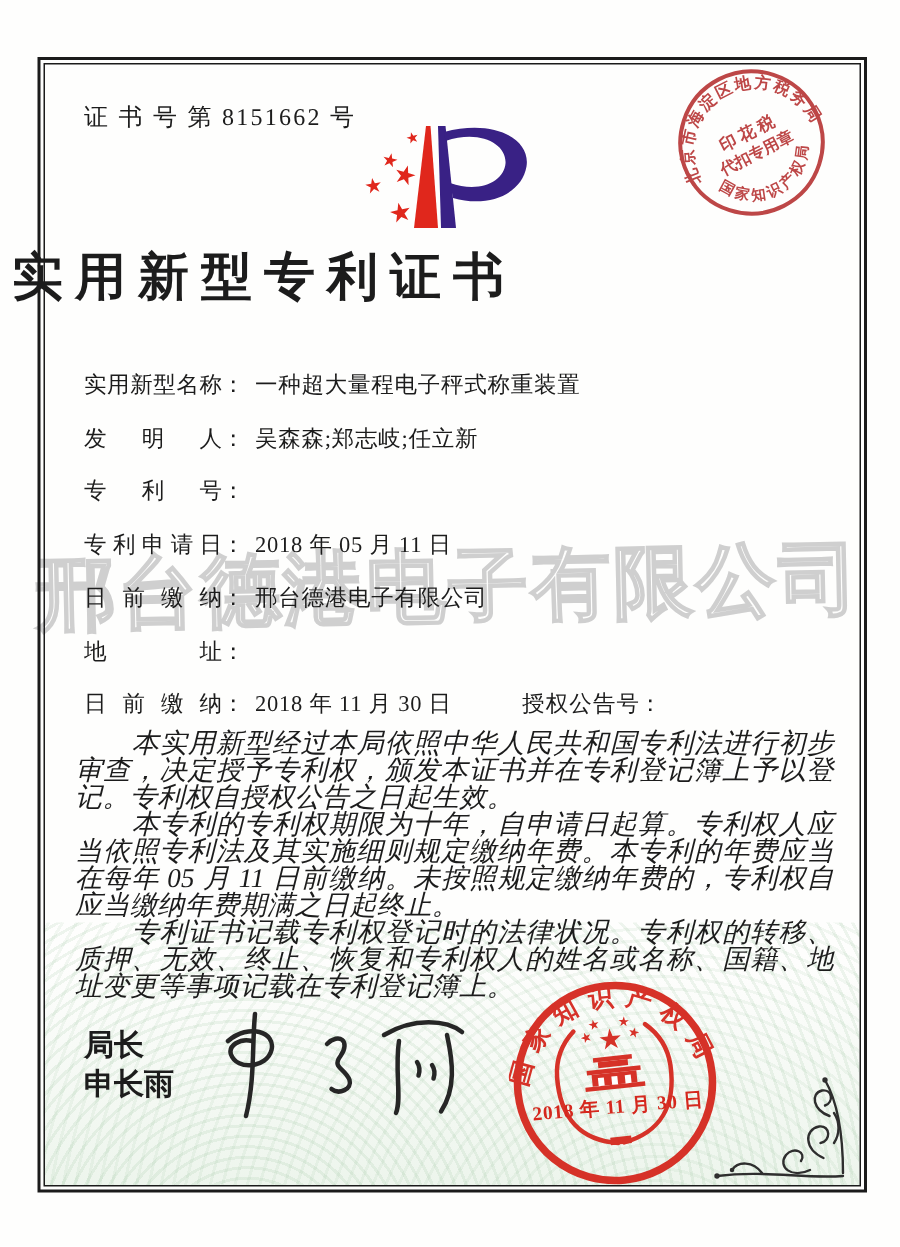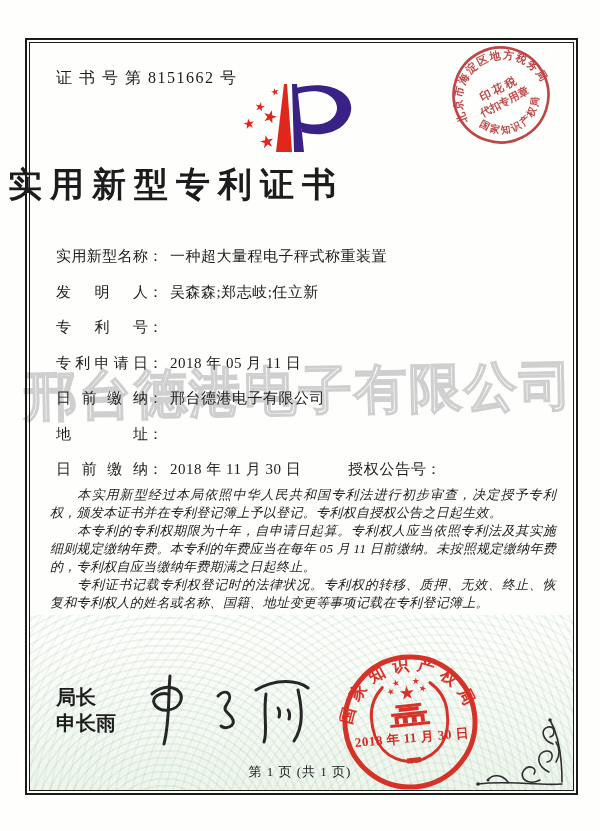--- a/index.html
+++ b/index.html
@@ -37,21 +37,21 @@
     transform:rotate(-27deg); opacity:.93; }
 
   .fields { position:absolute; left:56px; top:247px; width:492px; z-index:2; font-size:15px; }
   .frow { position:relative; display:flex; align-items:flex-start; height:22px; margin-bottom:13.5px; }
   .flabel { display:inline-block; width:92px; text-align:justify; text-align-last:justify; }
   .fvalue { margin-left:7px; letter-spacing:.5px; }
   .grant-no { position:absolute; left:292px; top:0; display:flex; align-items:baseline; }
   .grant-no .flabel { width:78px; }
 
   .body-text { position:absolute; left:50px; right:44px; top:486px; z-index:2; }
-  .body-text p { margin:0; font-size:13px; line-height:18px; text-indent:2.1em;
+  .body-text p { margin:0; font-size:18px; line-height:18px; text-indent:2.1em;
     text-align:justify; font-style:italic; letter-spacing:.3px; }
 
   .officer { position:absolute; left:56px; top:684px; z-index:2; font-size:20px;
     font-weight:600; line-height:26px; }
 
   .signature { position:absolute; left:138px; top:670px; width:190px; height:80px; z-index:3; }
 
   .issuing-seal { position:absolute; left:340px; top:652px; width:140px; height:140px; z-index:3;
     transform:rotate(-6deg); opacity:.95; }
   .seal-date { position:absolute; left:344px; top:729px; width:136px; z-index:4;
@@ -218,15 +218,14 @@
       <path d="M 60,90 C 54,82 44,82 40,88"></path>
       <path d="M 108,70 C 112,64 112,56 108,50"></path>
     </g>
     <g fill="#2e2e2e">
       <circle cx="30" cy="92" r="1.8"></circle>
       <circle cx="102" cy="28" r="1.8"></circle>
       <circle cx="40" cy="88" r="1.5"></circle>
     </g>
   </svg>
 
-  <div class="footer">第 1 页 (共 1 页)</div>
 
 </div>
 
 </body></html>

